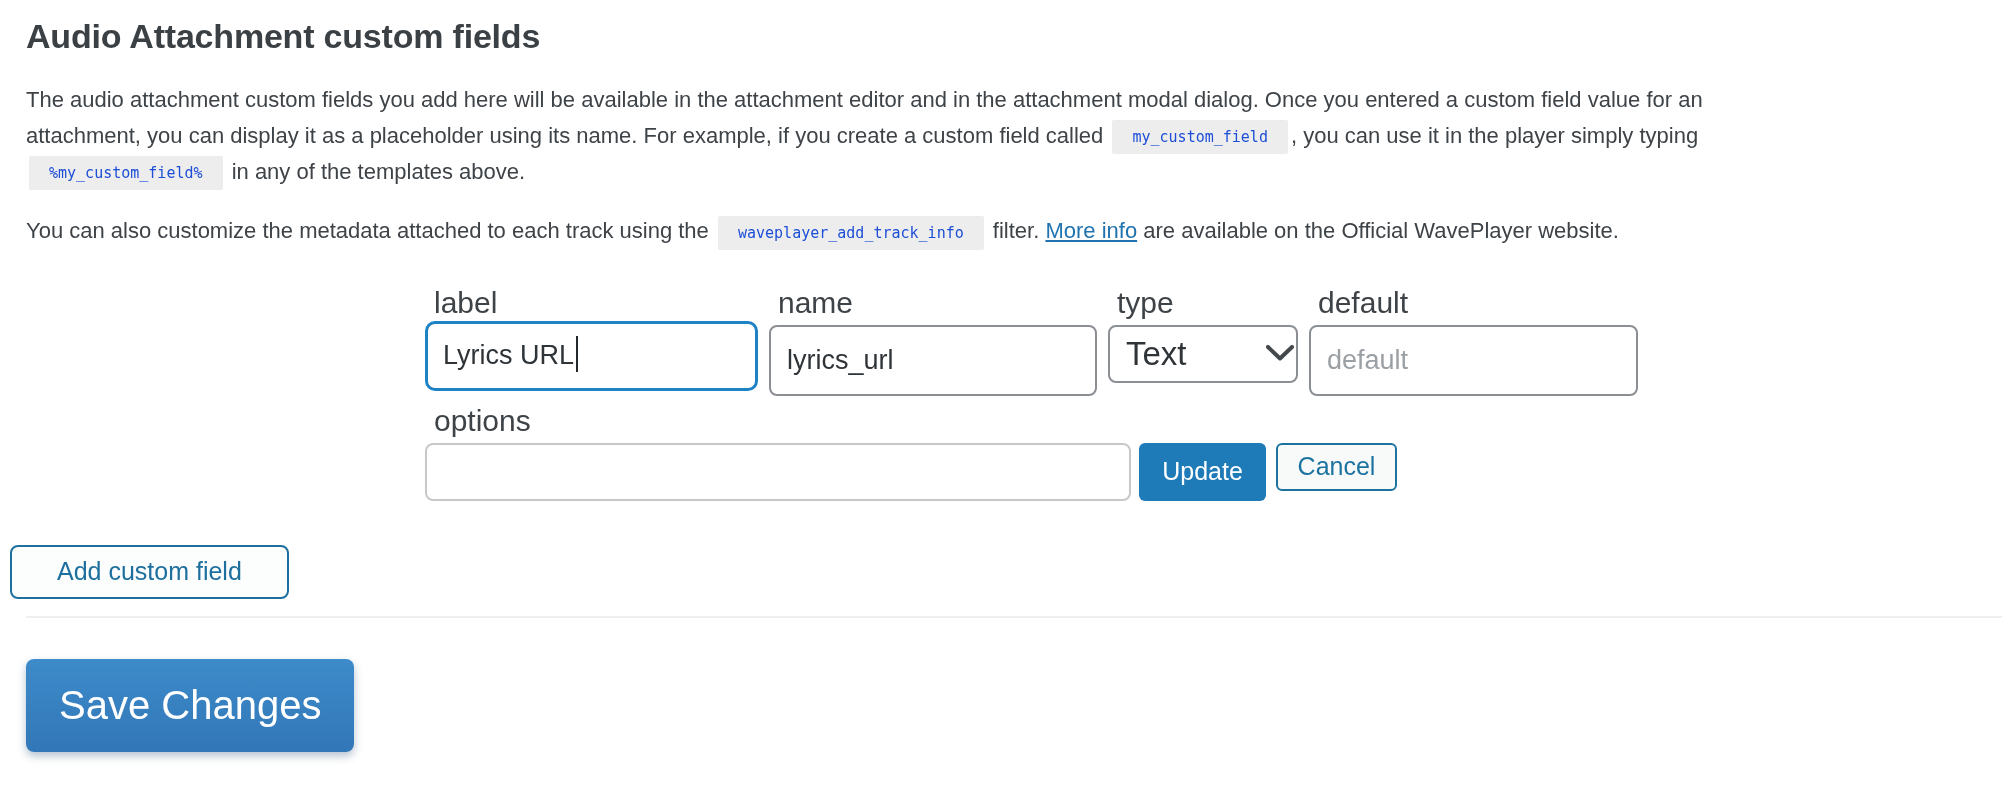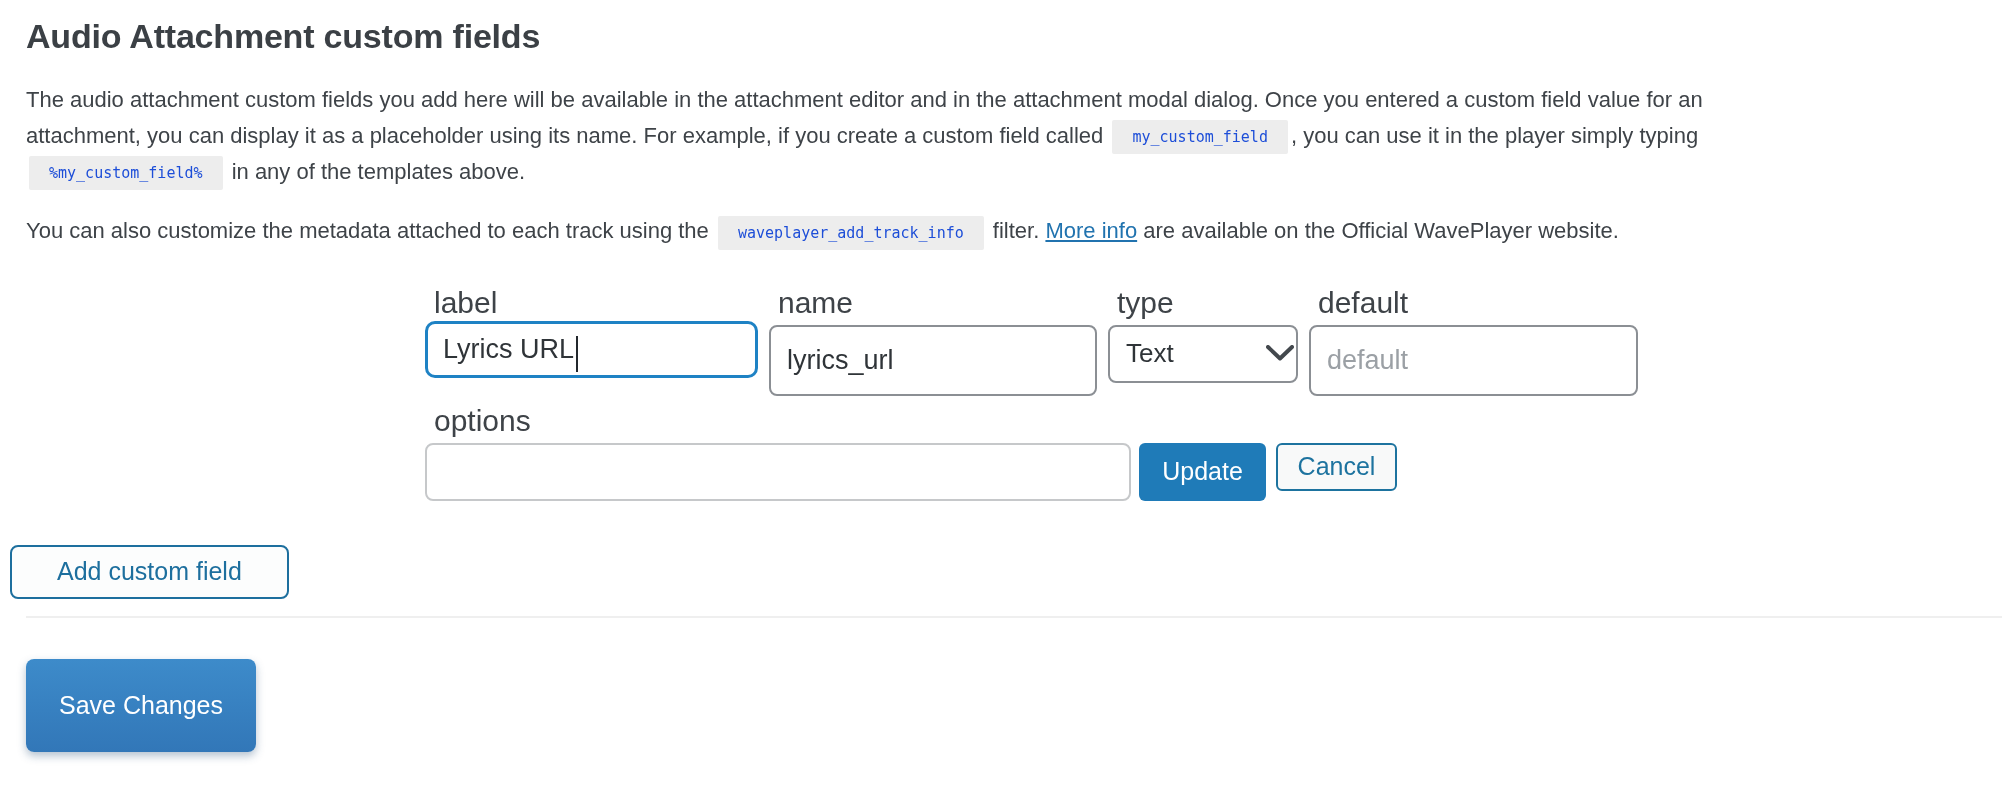--- a/index.html
+++ b/index.html
@@ -46,31 +46,31 @@
     font-size:27px; font-family:"Liberation Sans", sans-serif;
     padding:0 16px; outline:none;
   }
   .inp::placeholder { color:#9ba0a5; }
   .w-label { width:333px; }
   .w-name  { width:328px; }
   .w-default { width:329px; }
   .caret-wrap { position:relative; margin-top:-4px; }
   .inp.focused {
     border:3px solid #1e82c4; border-radius:10px;
-    height:57px; padding:0 15px;
+    height:70px; padding:0 15px;
   }
   .caret {
     position:absolute; left:151px; top:15px;
     width:2px; height:36px; background:#23282d;
   }
   .select-box {
     box-sizing:border-box; width:190px; height:58px;
     border:2px solid #8b8f94; border-radius:8px;
     background:#fff; color:#2f3438;
-    font-size:26px;
+    font-size:33px;
     display:flex; align-items:center; justify-content:space-between;
     padding:0 2px 0 16px; cursor:pointer;
   }
   .chev { display:flex; align-items:center; }
 
   .row2 { margin-top:12px; }
   .row2-controls { display:flex; align-items:flex-start; gap:8px; }
   .options-input {
     box-sizing:border-box; width:706px; height:58px;
     border:2px solid #c6c8ca; border-radius:8px;
@@ -95,21 +95,21 @@
     border:2px solid #1d6f9e; border-radius:8px; font-size:25px;
   }
   hr.divider {
     border:none; border-top:2px solid #efefef;
     margin:17px 0 0 26px;
   }
   .btn-save {
     margin:41px 0 0 26px; height:93px; padding:0 33px;
     background:linear-gradient(180deg,#3d8bca 0%,#3277b8 100%);
     color:#ffffff; border:none; border-radius:8px;
-    font-size:25px;
+    font-size:40px;
     box-shadow:0 4px 9px rgba(40,80,120,0.35);
   }
 </style>
 </head>
 <body>
 
 
 
 <h1 class="page-title">Audio Attachment custom fields</h1>
 

